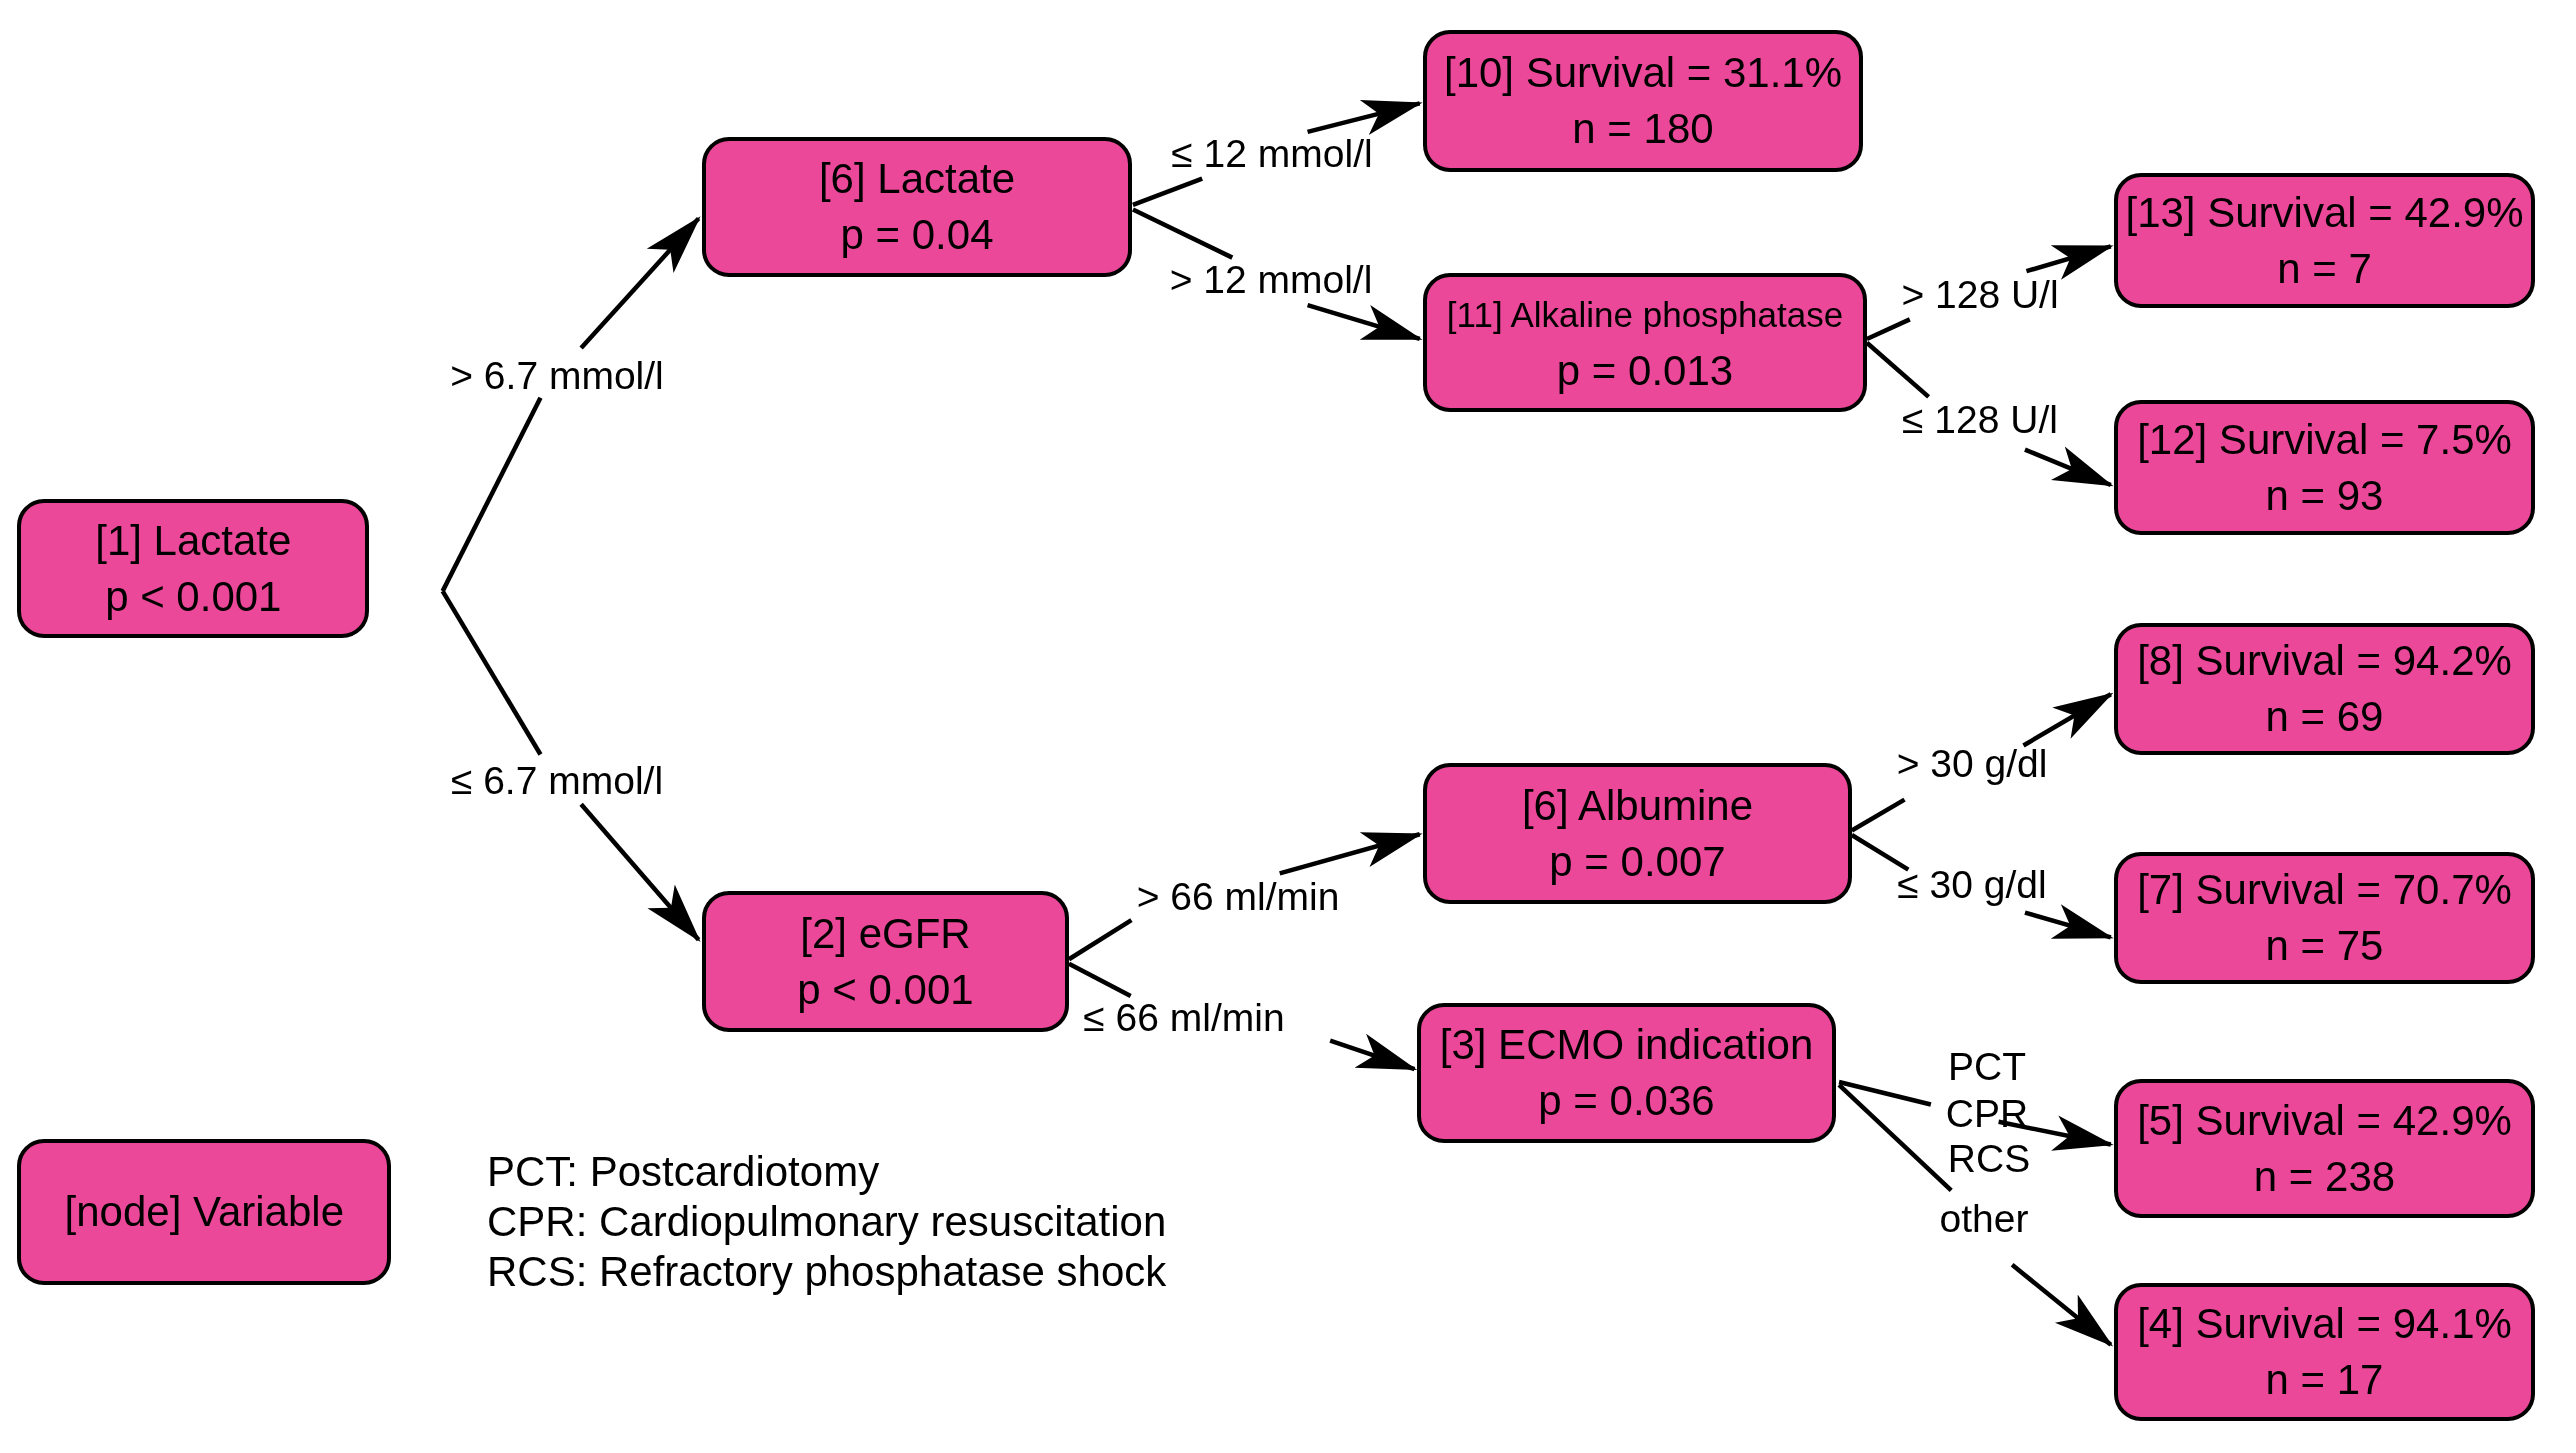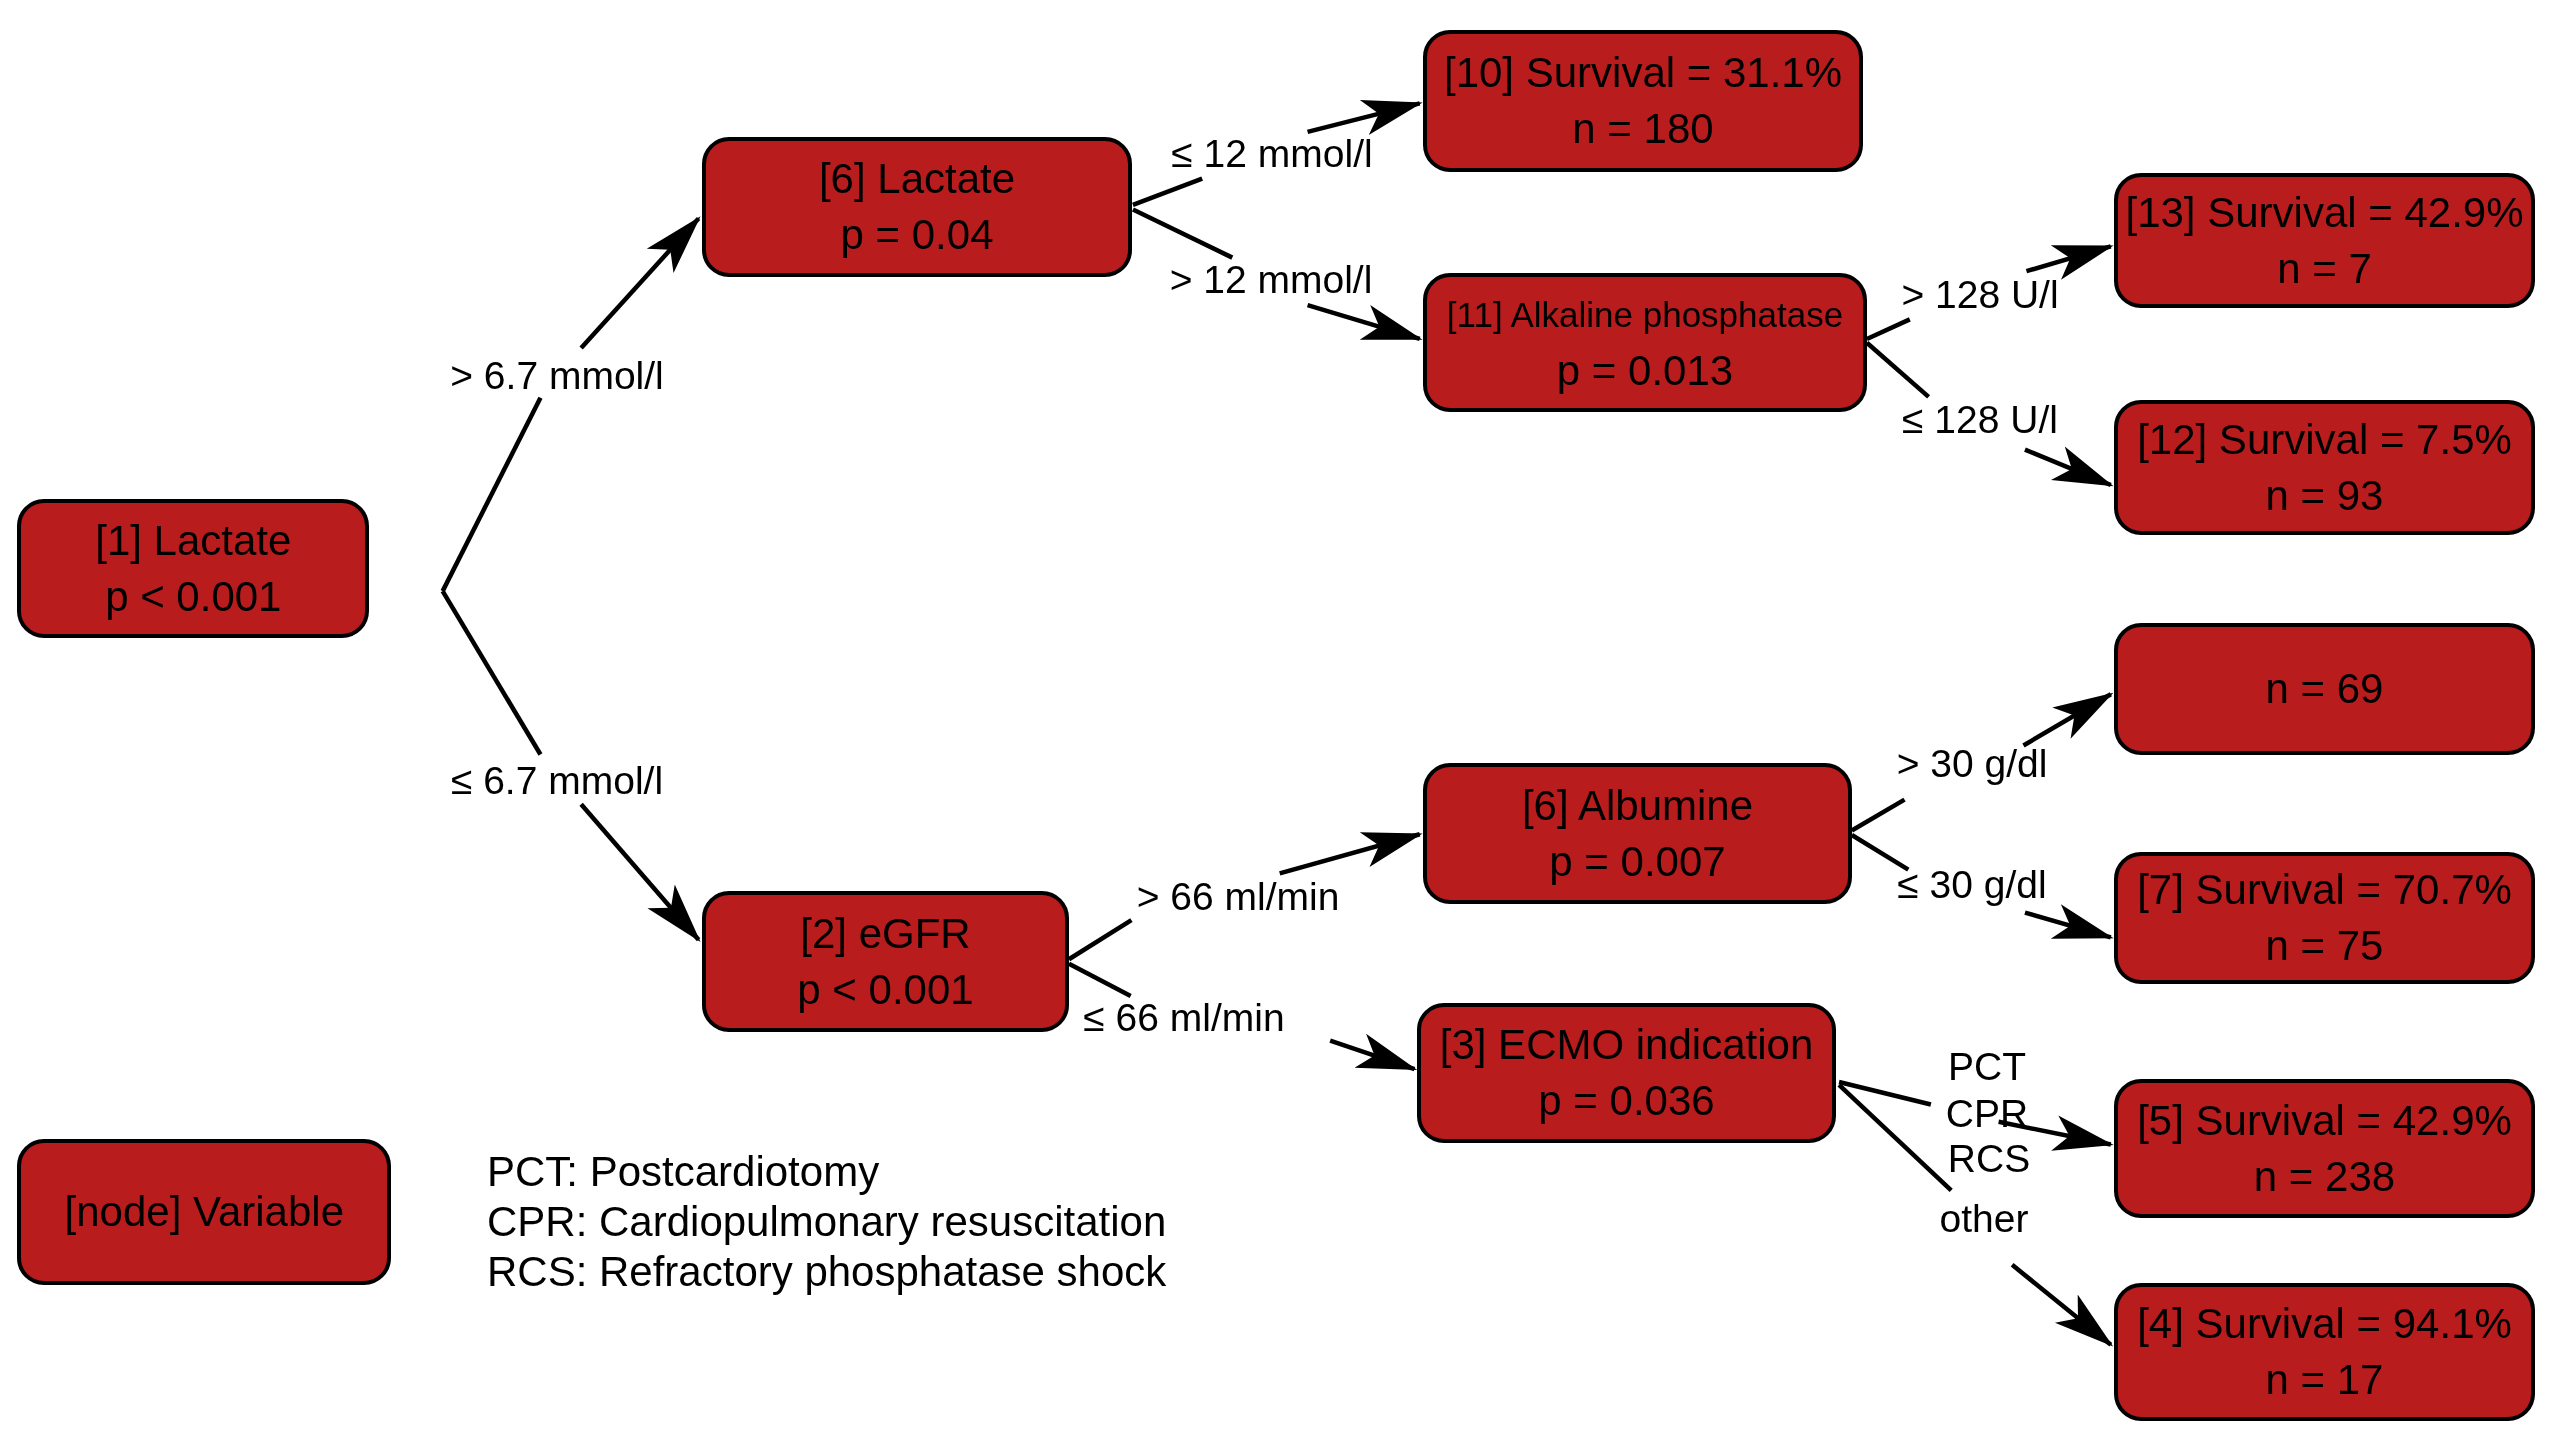--- a/index.html
+++ b/index.html
@@ -16,21 +16,21 @@
     position:absolute;
     left:0;top:0;
     width:2576px;
     height:1454px;
   }
   .node{
     position:absolute;
     box-sizing:border-box;
     border:4.5px solid #000000;
     border-radius:27px;
-    background:#b91c1c;
+    background:#ec4899;
     display:flex;
     flex-direction:column;
     align-items:center;
     justify-content:center;
     text-align:center;
     font-size:42px;
     line-height:56px;
     white-space:nowrap;
   }
   .node .l1.small{font-size:35px;text-align:right;}
@@ -118,20 +118,21 @@
   </div>
   <div class="node" style="left:702px;top:891px;width:367px;height:141px">
     <div class="l1">[2] eGFR</div>
     <div class="l2">p &lt; 0.001</div>
   </div>
   <div class="node" style="left:1423px;top:763px;width:429px;height:141px">
     <div class="l1">[6] Albumine</div>
     <div class="l2">p = 0.007</div>
   </div>
   <div class="node" style="left:2114px;top:623px;width:421px;height:132px">
+    <div class="l1">[8] Survival = 94.2%</div>
     <div class="l2">n = 69</div>
   </div>
   <div class="node" style="left:2114px;top:852px;width:421px;height:132px">
     <div class="l1">[7] Survival = 70.7%</div>
     <div class="l2">n = 75</div>
   </div>
   <div class="node" style="left:1417px;top:1003px;width:419px;height:140px">
     <div class="l1">[3] ECMO indication</div>
     <div class="l2">p = 0.036</div>
   </div>

